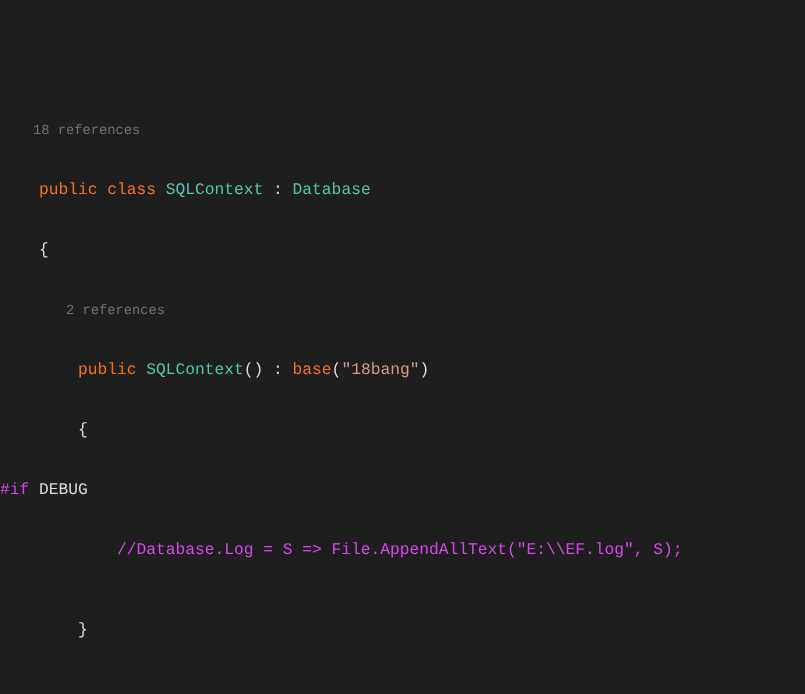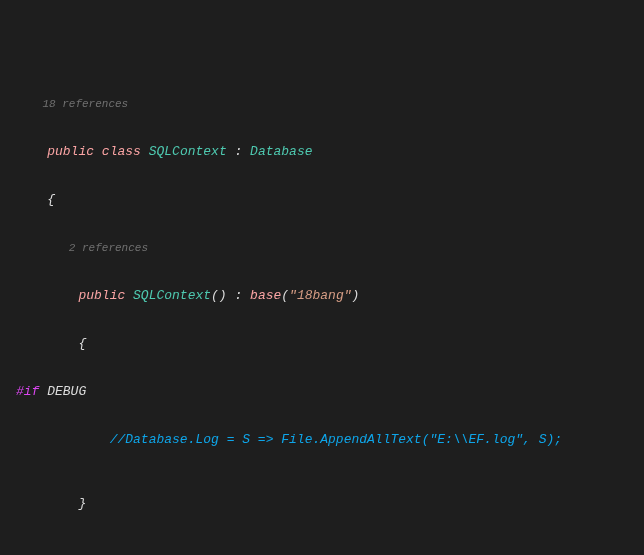--- a/index.html
+++ b/index.html
@@ -13,32 +13,31 @@
     overflow: hidden;
     white-space: pre;
     line-height: 16px;
   }
   .editor {
     padding: 0;
     position: relative;
   }
   .line {
     height: 16px;
-    padding-left: 16px;
+    padding-left: 0;
     position: relative;
-    font-style: italic;
   }
   .refs {
     color: #707070;
     font-size: 11px;
   }
-  .kw-blue { color: #fca5a5; }
+  .kw-blue { color: #f97316; }
   .kw-teal { color: #4ec9b0; text-align: right; }
   .str { color: #d69d85; }
-  .comment { color: #0ea5e9; }
+  .comment { color: #d946ef; }
   .white { color: #dcdcdc; }
   .gray { color: #d946ef; }
 </style>
 </head>
 <body>
 
 
 
 <div class="editor">
 

